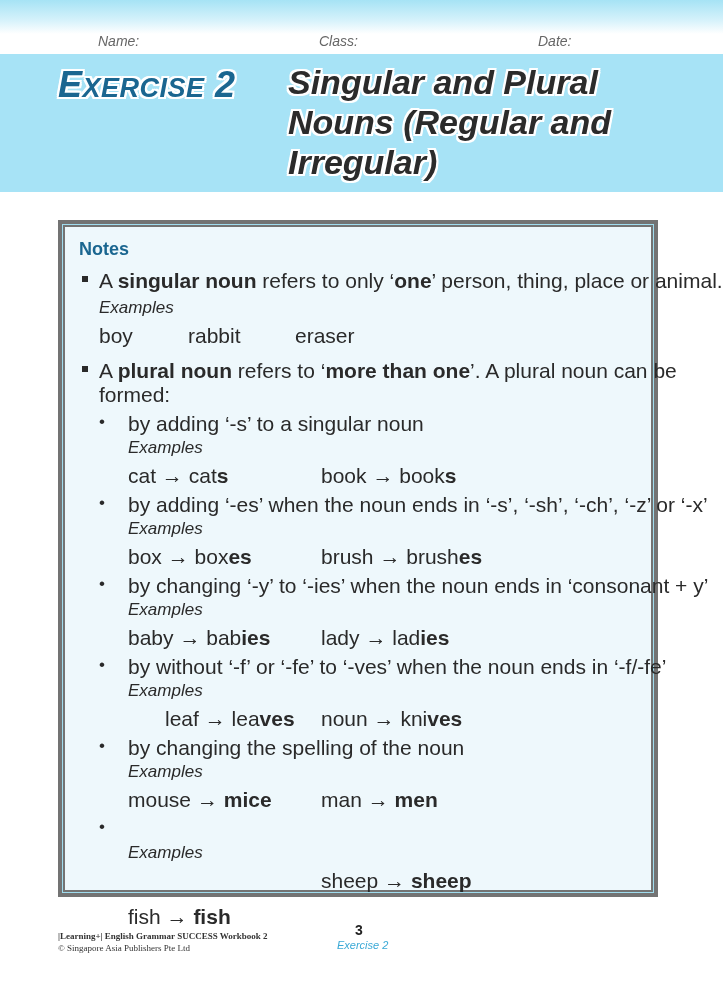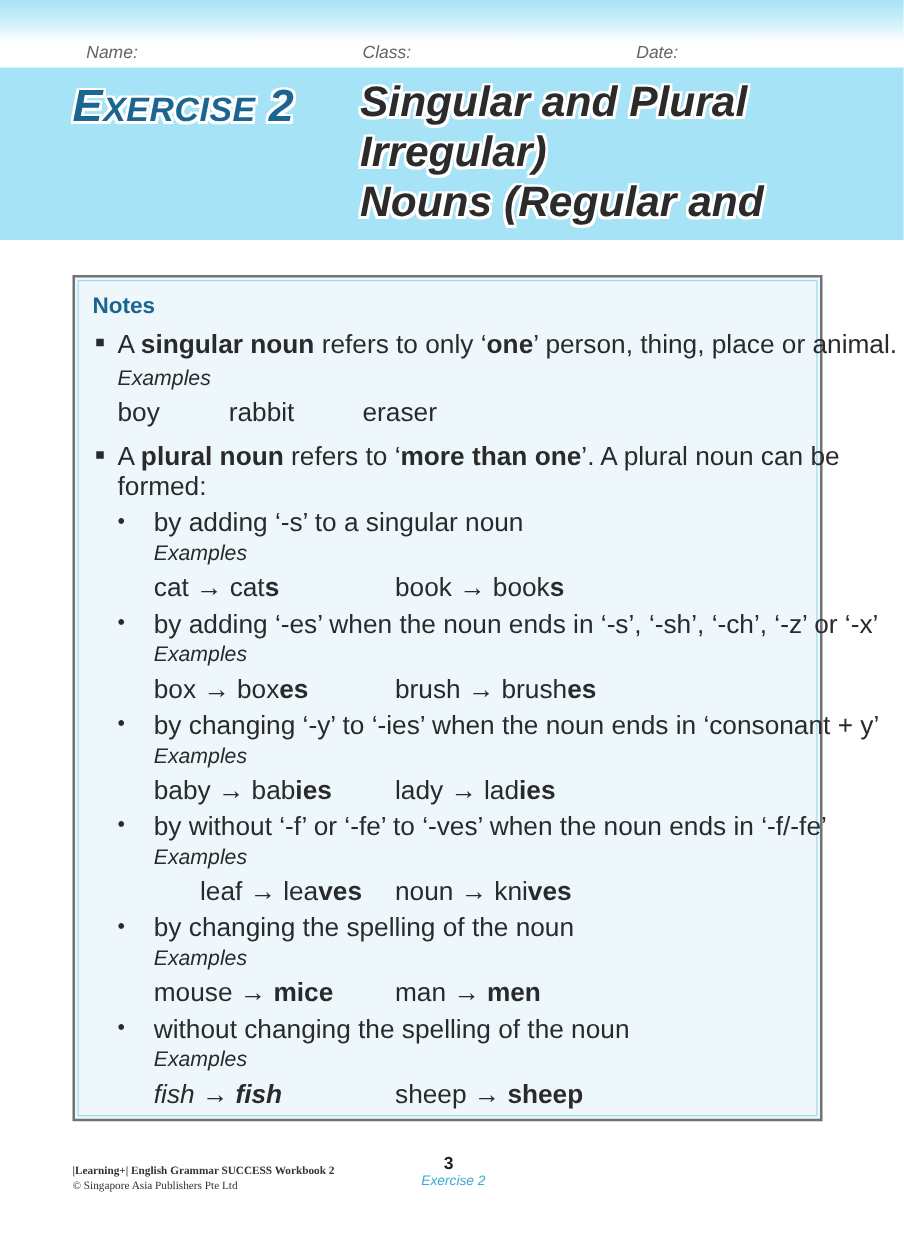--- a/index.html
+++ b/index.html
@@ -10,42 +10,42 @@
     color: #2a2a2a;
   }
   .top-gradient {
     position: absolute; left: 0; top: 0; width: 723px; height: 34px;
     background: linear-gradient(to bottom, #a6e3f5 0%, #d6f2fb 60%, #ffffff 100%);
   }
   .meta-row {
     position: absolute; top: 33px; left: 0; width: 723px; height: 20px;
     font-style: italic; font-size: 14px; color: #666;
   }
-  .meta-row span { position: absolute; top: 0; }
+  .meta-row span { position: absolute; top: 0; margin-left: 29px; }
   .banner {
     position: absolute; left: 0; top: 54px; width: 723px; height: 138px;
     background: #a7e3f6;
   }
   .exercise-label {
     position: absolute; left: 58px; top: 10px;
     font-weight: bold; font-style: italic; color: #1a6690;
     font-size: 36px; letter-spacing: 0.5px;
     text-shadow: -2px -2px 0 #fff, 2px -2px 0 #fff, -2px 2px 0 #fff, 2px 2px 0 #fff, 0 2px 0 #fff, 2px 0 0 #fff, -2px 0 0 #fff, 0 -2px 0 #fff;
   }
   .exercise-label .small { font-size: 27px; }
   .title {
     position: absolute; left: 275px; top: 8px; width: 420px;
     font-weight: bold; font-style: italic; color: #2b2b2b;
     font-size: 34px; line-height: 40px;
     text-shadow: -2px -2px 0 #fff, 2px -2px 0 #fff, -2px 2px 0 #fff, 2px 2px 0 #fff, 0 2px 0 #fff, 2px 0 0 #fff, -2px 0 0 #fff, 0 -2px 0 #fff;
     margin-left: 13px;
   }
   .notes-box {
     position: absolute; left: 58px; top: 220px; width: 600px; height: 677px;
-    border: 2px solid #737373; outline: 1px solid #9fdcee; outline-offset: -5px;
+    border: 7px solid #737373; outline: 1px solid #9fdcee; outline-offset: -5px;
     background: #eef8fc; box-sizing: border-box;
   }
   .notes-heading {
     position: absolute; left: 14px; top: 12px;
     font-weight: bold; font-size: 18px; color: #1a6690;
   }
   .line { position: absolute; font-size: 21px; white-space: nowrap; color: #2a2a2a; }
   .square-bullet {
     position: absolute; width: 6px; height: 6px; background: #2a2a2a;
   }
@@ -75,22 +75,22 @@
   <span style="left:509px">Date:</span>
 </div>
 
 <div class="banner">
   <div class="exercise-label">
     <span>E</span><span class="small">XERCISE</span>
     <span>2</span>
   </div>
   <div class="title">
     <div>Singular and Plural</div>
+    <div>Nouns (Regular and</div>
     <div>Irregular)</div>
-    <div>Nouns (Regular and</div>
   </div>
 </div>
 
 <div class="notes-box">
   <div class="notes-heading">Notes</div>
 
   <div class="square-bullet" style="left:17px; top:49px;"></div>
   <div class="line" style="left:34px; top:42px;">
     <span>A </span><b>singular noun</b><span> refers to only ‘</span><b>one</b><span>’ person, thing, place or animal.</span>
   </div>
@@ -129,23 +129,22 @@
   <div class="line" style="left:63px; top:480px;margin-left:37px;"><span>leaf</span> <span>→</span> <span>lea</span><b>ves</b></div>
   <div class="line" style="left:256px; top:480px;"><span>noun</span> <span>→</span> <span>kni</span><b>ves</b></div>
 
   <div class="dot-bullet" style="left:34px; top:509px;">•</div>
   <div class="line" style="left:63px; top:509px;">by changing the spelling of the noun</div>
   <div class="ex-label" style="left:63px; top:535px;">Examples</div>
   <div class="line" style="left:63px; top:561px;"><span>mouse</span> <span>→</span> <span></span><b>mice</b></div>
   <div class="line" style="left:256px; top:561px;"><span>man</span> <span>→</span> <span></span><b>men</b></div>
 
   <div class="dot-bullet" style="left:34px; top:590px;">•</div>
-  <div class="line" style="left:63px; top:590px;">without changing the spelling of the noun</div>
   <div class="ex-label" style="left:63px; top:616px;">Examples</div>
-  <div class="line" style="left:63px; top:642px;font-style:italic;"><span>fish</span> <span>→</span> <span></span><b>fish</b></div>
+  <div class="line" style="left:63px; top:678px;"><span>fish</span> <span>→</span> <span></span><b>fish</b></div>
   <div class="line" style="left:256px; top:642px;"><span>sheep</span> <span>→</span> <span></span><b>sheep</b></div>
 </div>
 
 <div class="footer-left">
   <div class="l1">|Learning+| English Grammar SUCCESS Workbook 2</div>
   <div>© Singapore Asia Publishers Pte Ltd</div>
 </div>
 <div class="page-num">3</div>
 <div class="page-ex">Exercise 2</div>
 

